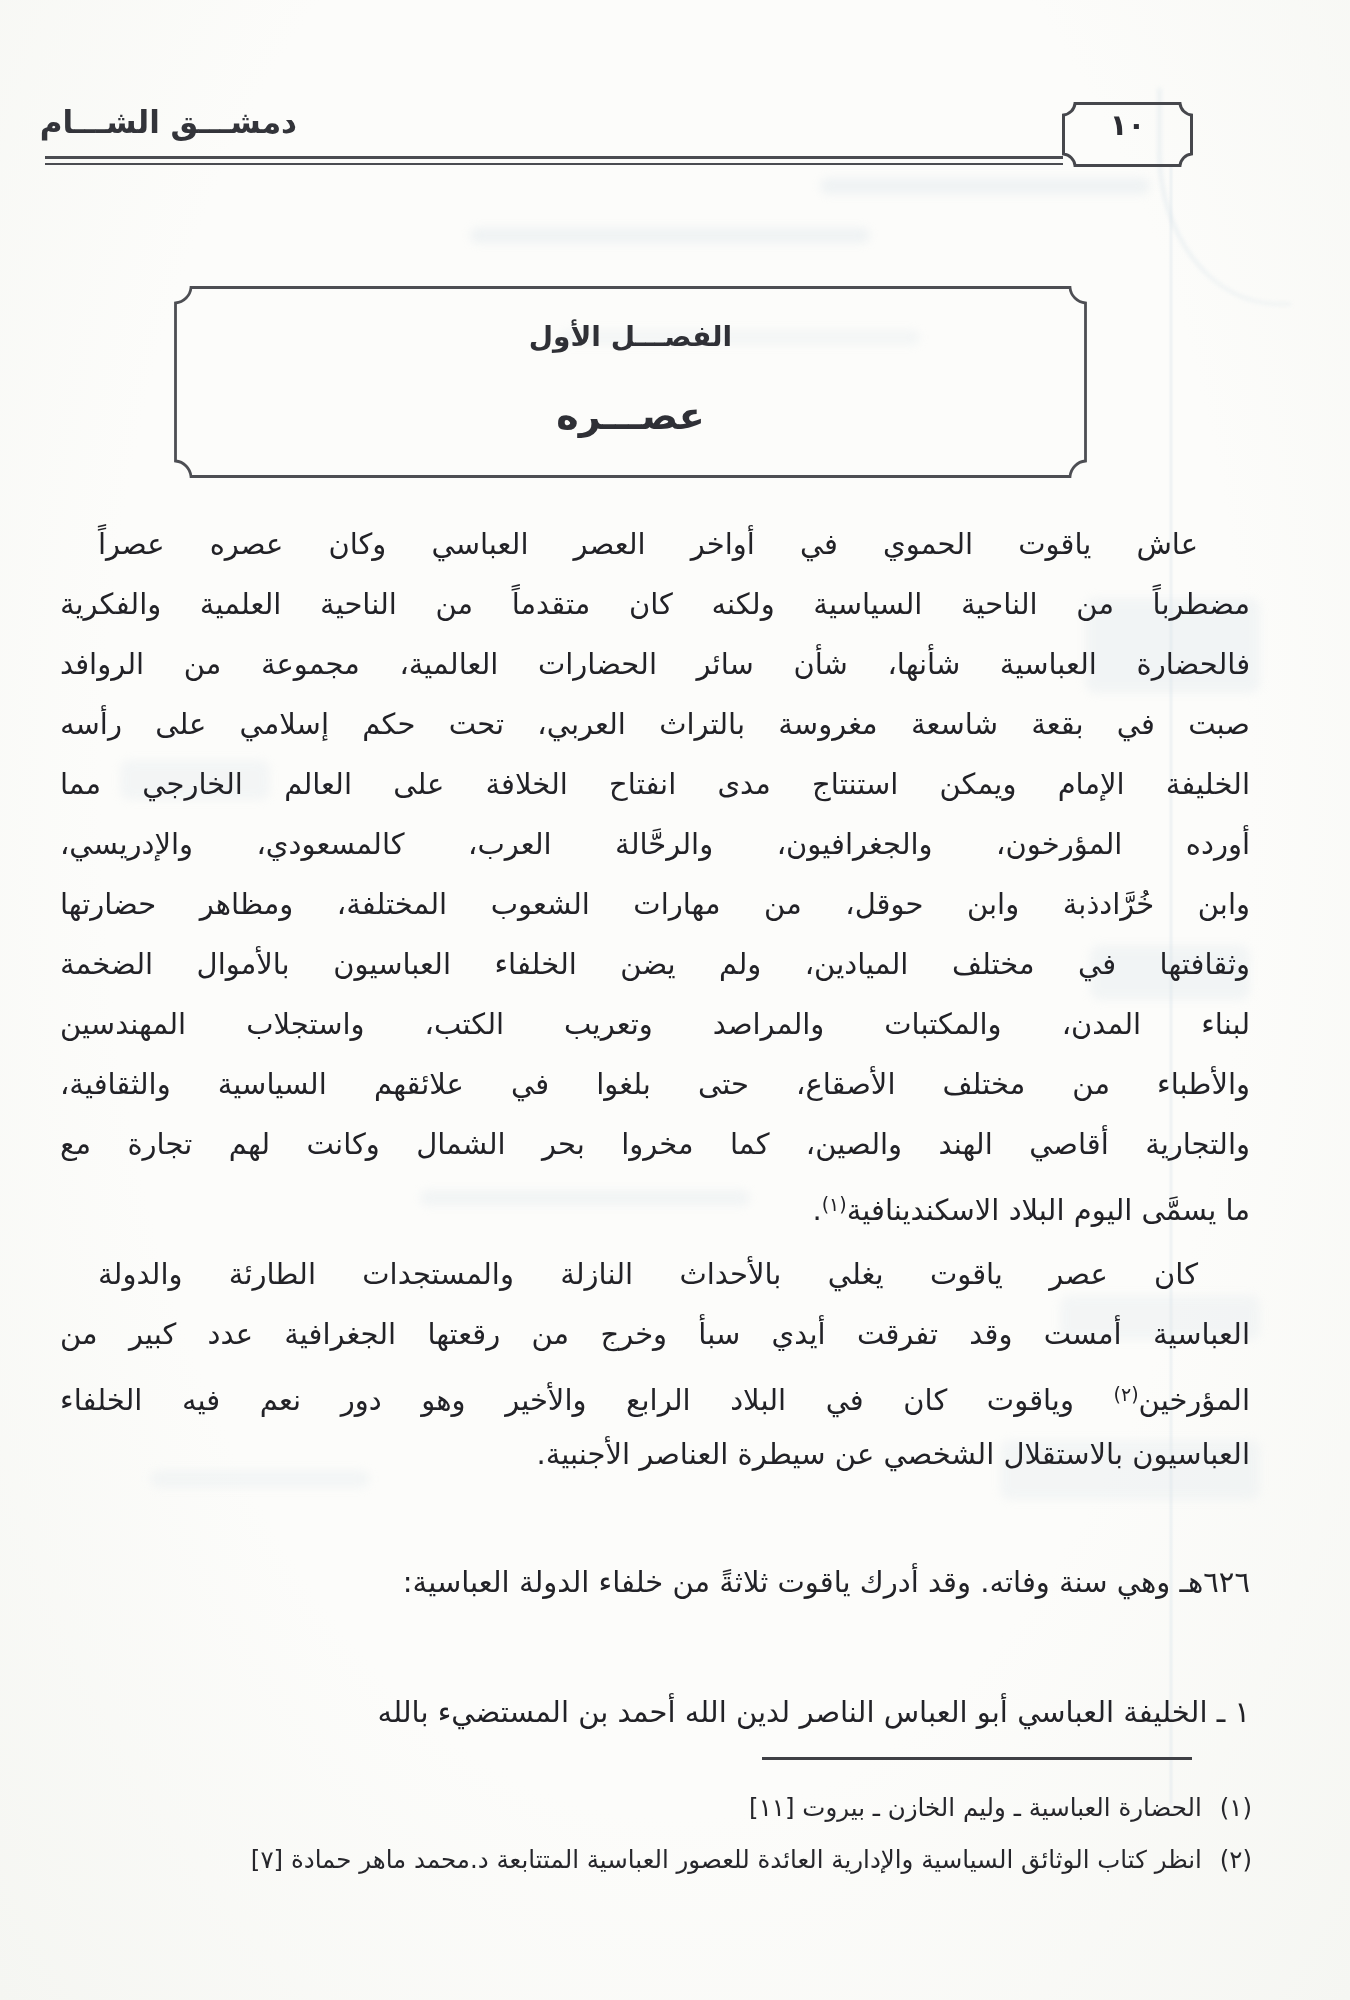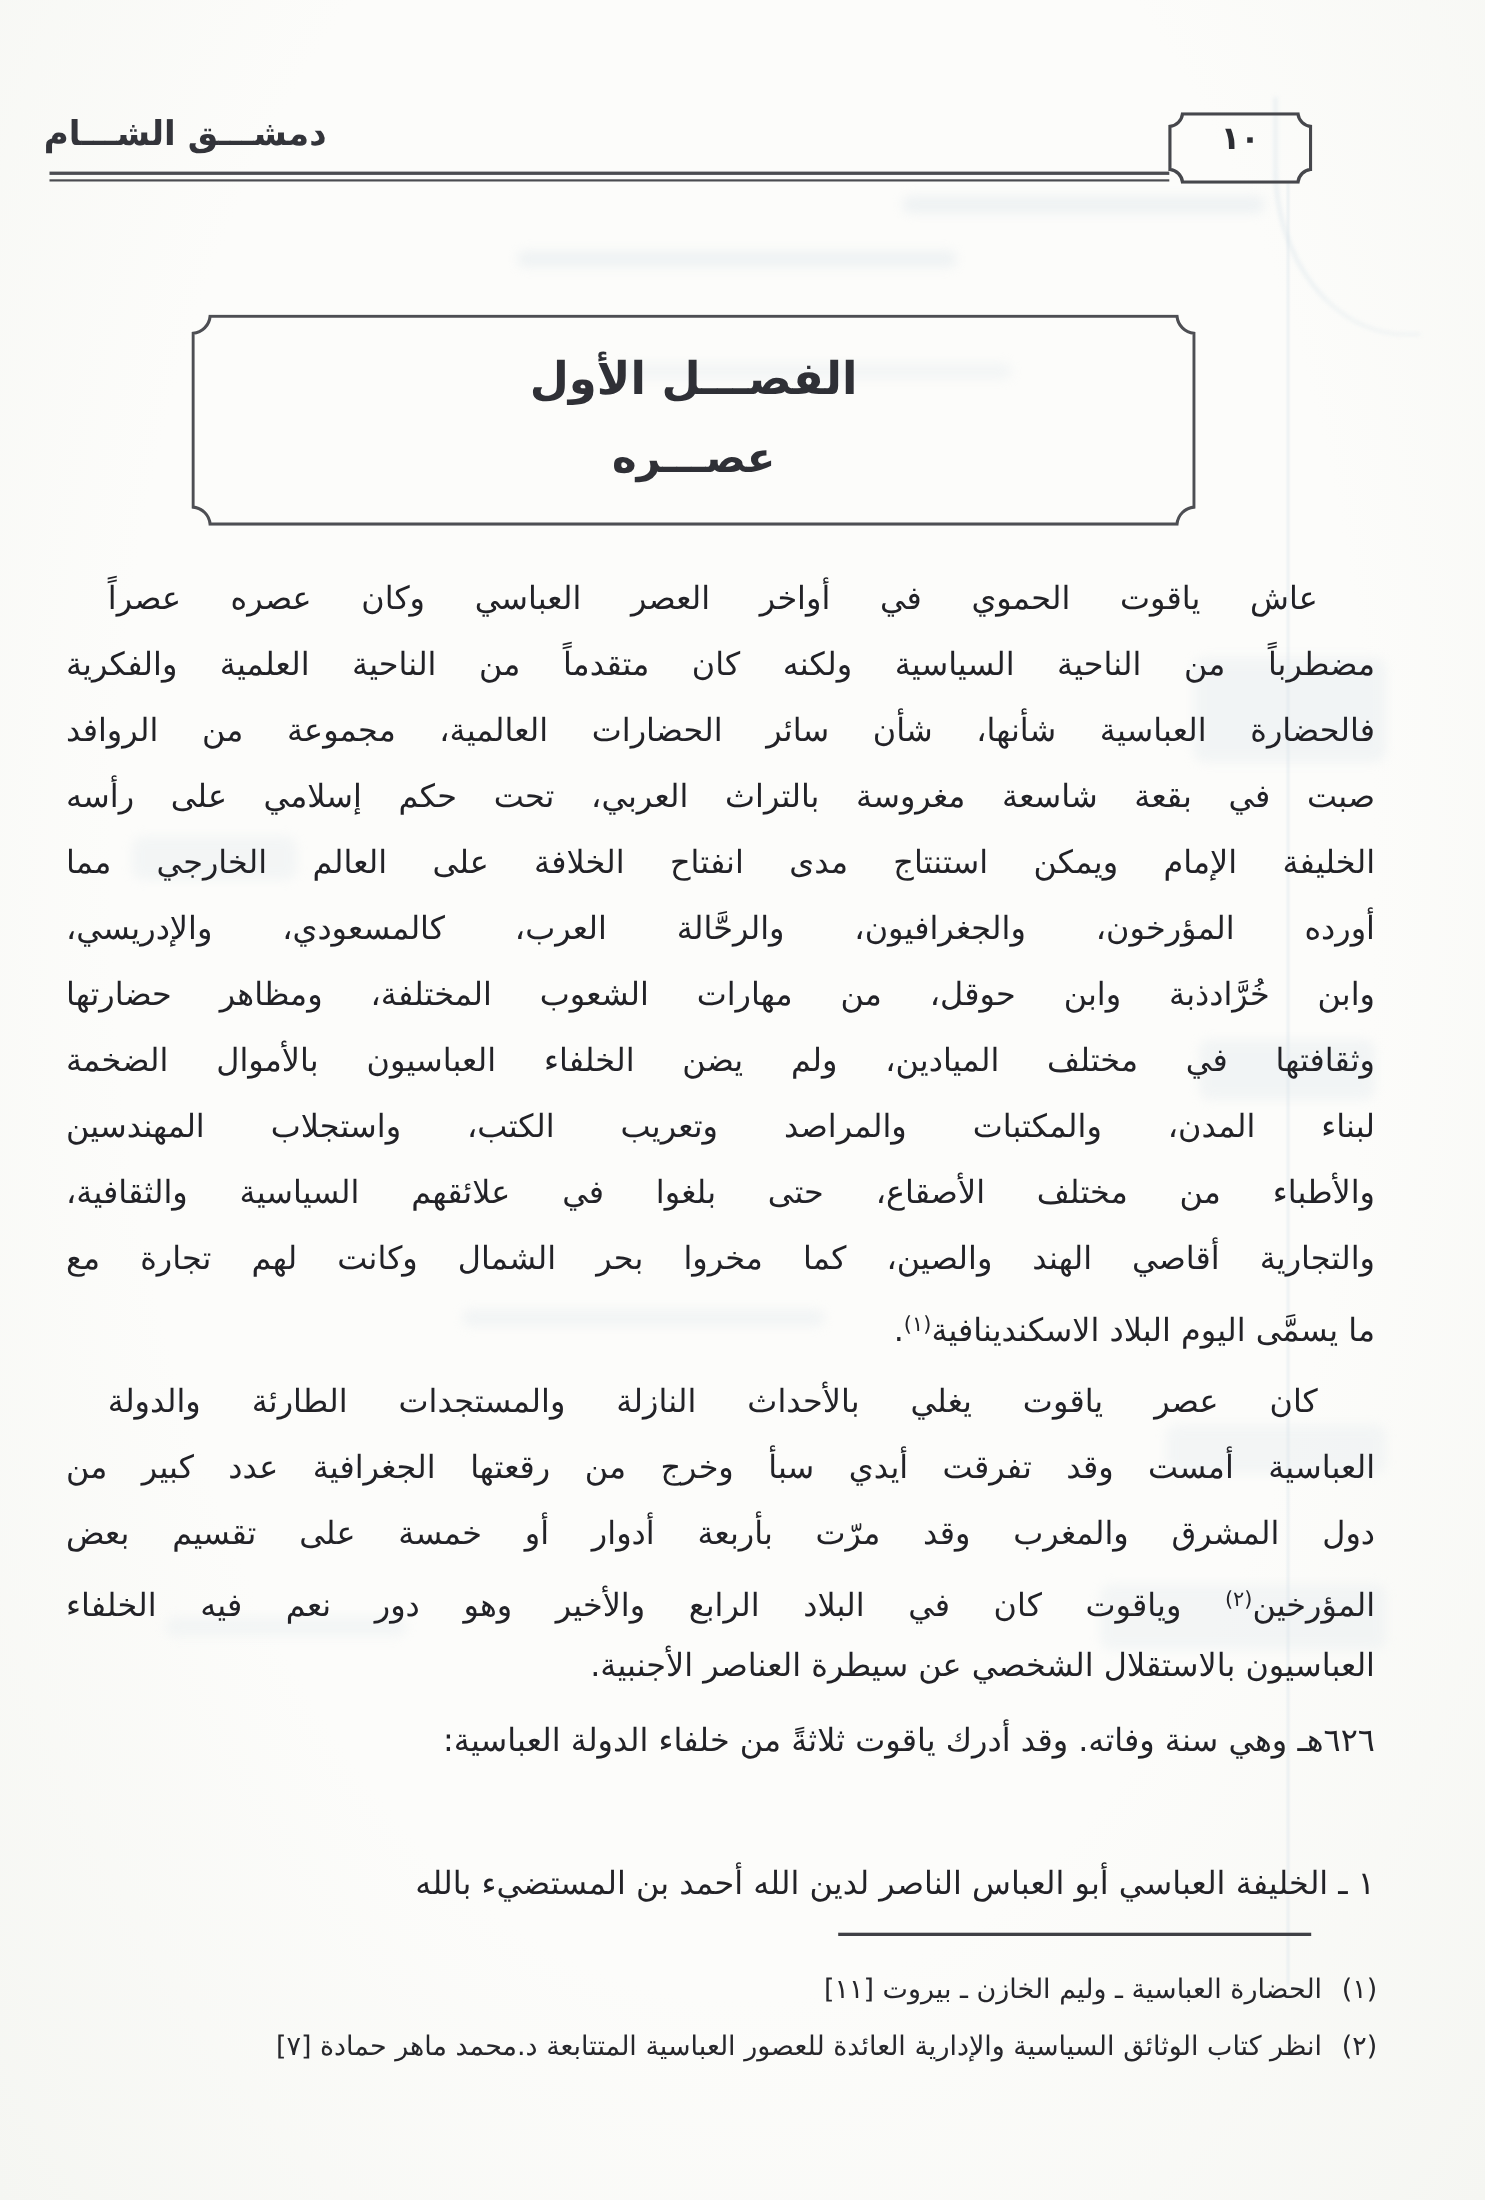--- a/index.html
+++ b/index.html
@@ -33,21 +33,21 @@
   .pagebox svg{position:absolute;inset:0;}
   .pagebox .num{
     position:absolute;inset:0;display:flex;align-items:center;justify-content:center;
     font-size:29px;font-weight:600;color:#2c2d33;padding-bottom:20px;
   }
   
   .chapter-box{position:absolute;left:174px;top:286px;width:913px;height:192px;}
   .chapter-box svg{position:absolute;inset:0;}
   .ch-title{
     position:absolute;left:0;right:0;top:34px;text-align:center;
-    font-size:41px;font-weight:bold;color:#2f3036;
+    font-size:28px;font-weight:bold;color:#2f3036;
   }
   .ch-sub{
     position:absolute;left:0;right:0;top:108px;text-align:center;
     font-size:38px;font-weight:bold;color:#2f3036;
   }
   
   .para{position:absolute;left:60px;width:1190px;direction:rtl;font-size:29px;color:#222227;}
   .bline{height:60px;line-height:60px;text-align:justify;text-align-last:justify;white-space:normal;}
   .bline.last{text-align:right;text-align-last:right;}
   .bline.indent{padding-right:52px;margin-left:38px;}
@@ -112,21 +112,20 @@
     <div class="bline">وثقافتها في مختلف الميادين، ولم يضن الخلفاء العباسيون بالأموال الضخمة</div>
     <div class="bline">لبناء المدن، والمكتبات والمراصد وتعريب الكتب، واستجلاب المهندسين</div>
     <div class="bline">والأطباء من مختلف الأصقاع، حتى بلغوا في علائقهم السياسية والثقافية،</div>
     <div class="bline">والتجارية أقاصي الهند والصين، كما مخروا بحر الشمال وكانت لهم تجارة مع</div>
     <div class="bline last"><span>ما يسمَّى اليوم البلاد الاسكندينافية</span><span class="sup">(١)</span><span>.</span></div>
   </div>
 
   <div class="para p2">
     <div class="bline indent">كان عصر ياقوت يغلي بالأحداث النازلة والمستجدات الطارئة والدولة</div>
     <div class="bline">العباسية أمست وقد تفرقت أيدي سبأ وخرج من رقعتها الجغرافية عدد كبير من</div>
-    <div class="bline">دول المشرق والمغرب وقد مرّت بأربعة أدوار أو خمسة على تقسيم بعض</div>
     <div class="bline"><span>المؤرخين</span><span class="sup">(٢)</span><span> وياقوت كان في البلاد الرابع والأخير وهو دور نعم فيه الخلفاء</span></div>
     <div class="bline last">العباسيون بالاستقلال الشخصي عن سيطرة العناصر الأجنبية.</div>
   </div>
 
   <div class="para p3">
     <div class="bline last">٦٢٦هـ وهي سنة وفاته. وقد أدرك ياقوت ثلاثةً من خلفاء الدولة العباسية:</div>
   </div>
 
   <div class="list-line">١ ـ الخليفة العباسي أبو العباس الناصر لدين الله أحمد بن المستضيء بالله</div>
 

